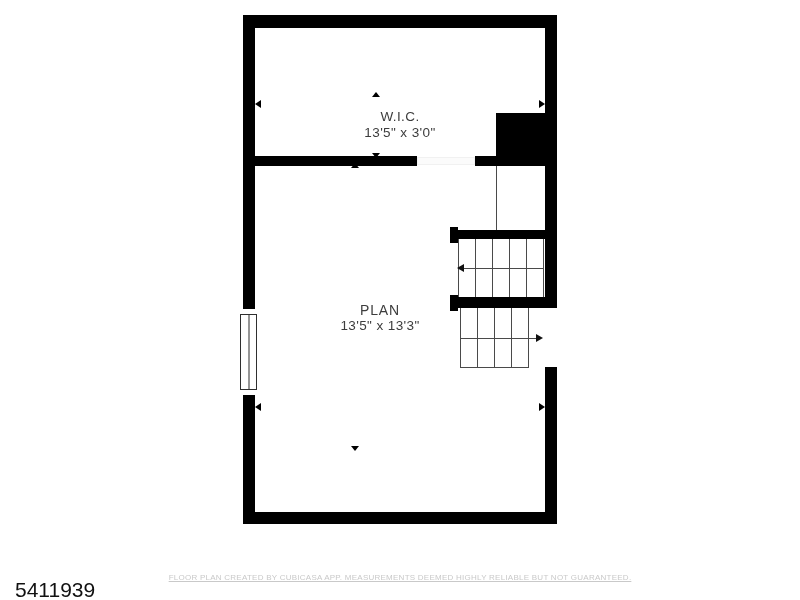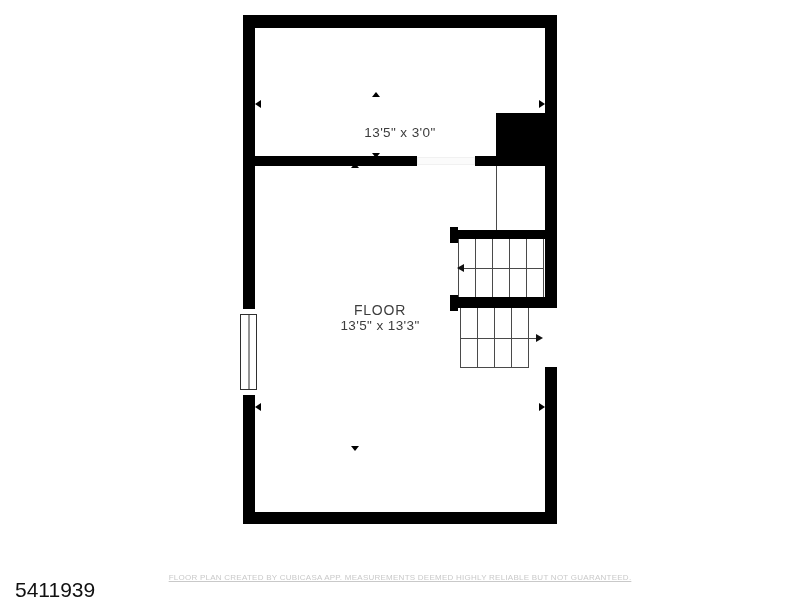--- a/index.html
+++ b/index.html
@@ -102,21 +102,22 @@
   <div class="tri tri-left" style="left:255px;top:100px;"></div>
   <div class="tri tri-right" style="left:539px;top:100px;"></div>
   <div class="tri tri-up" style="left:372px;top:92px;"></div>
   <div class="tri tri-down" style="left:372px;top:153px;"></div>
 
   <div class="tri tri-up" style="left:351px;top:163px;"></div>
   <div class="tri tri-left" style="left:255px;top:403px;"></div>
   <div class="tri tri-right" style="left:539px;top:403px;"></div>
   <div class="tri tri-down" style="left:351px;top:446px;"></div>
 
+  <div class="room-label" style="left:300px;top:109px;width:200px;">W.I.C.</div>
   <div class="room-label" style="left:300px;top:125px;width:200px;">13'5" x 3'0"</div>
 
-  <div class="room-label" style="left:280px;top:302px;width:200px;font-size:14px;letter-spacing:0.8px;">FLOOR</div>
+  <div class="room-label" style="left:280px;top:302px;width:200px;font-size:14px;letter-spacing:0.8px;">PLAN</div>
   <div class="room-label" style="left:280px;top:318px;width:200px;">13'5" x 13'3"</div>
 </div>
 
 <div class="footer-text">FLOOR PLAN CREATED BY CUBICASA APP. MEASUREMENTS DEEMED HIGHLY RELIABLE BUT NOT GUARANTEED.</div>
 
 <div class="listing-id">5411939</div>
 
 </body></html>

